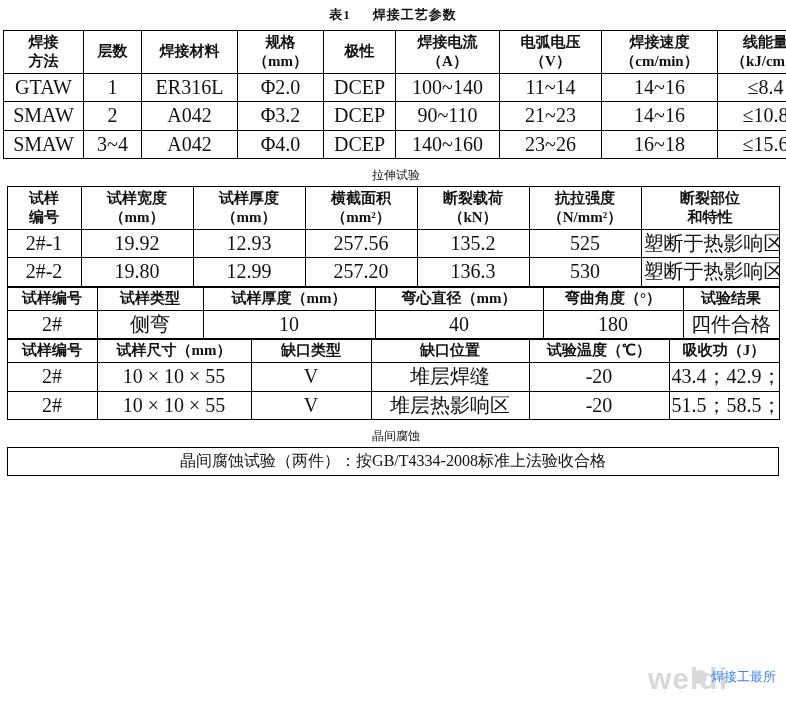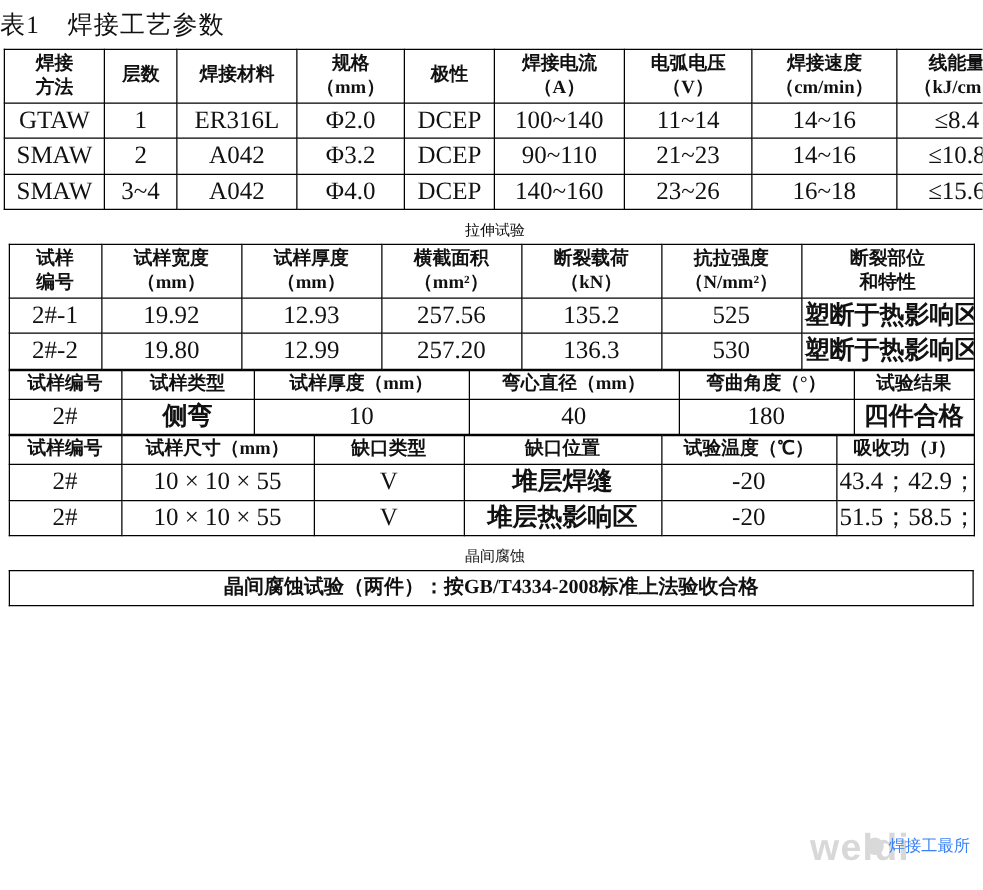--- a/index.html
+++ b/index.html
@@ -6,23 +6,23 @@
   body{
     width:786px;height:712px;
     font-family:"Liberation Serif", serif;
     color:#111;
     overflow:hidden;
     position:relative;
   }
   .page{width:786px;height:712px;position:relative;box-sizing:border-box;}
 
   .tbl-title{
-    text-align:left;
-    font-size:20px;
-    font-weight:normal;
+    text-align:center;
+    font-size:13px;
+    font-weight:bold;
     letter-spacing:1px;
     margin:6px 0 6px 0;
   }
   .tbl-title .sp{display:inline-block;width:22px;}
 
   table{
     border-collapse:collapse;
     width:772px;
     margin:0 auto;
     table-layout:fixed;
@@ -35,21 +35,21 @@
     font-size:15px;
     font-weight:bold;
     padding:1px 2px;
     line-height:1.18;
     white-space:nowrap;
     overflow:hidden;
   }
   .hdr td{font-size:15px;font-weight:bold;padding:2px 1px;}
   .hdr.two td{line-height:1.25;}
   .body td{font-weight:normal;font-size:20px;padding:2px 2px;margin-top:22px;}
-  .body td.strong{font-weight:bold;}
+  .body td.strong{font-weight:normal;}
 
   
   .sec-label{
     font-size:12px;
     font-weight:normal;
     margin:8px 0 2px 6px;
     text-align:center;
   }
 
   .t1 .c0{width:80px;}
@@ -77,21 +77,21 @@
   .t2b .c4{width:140px;}
   .t2b .c5{width:96px;}
 
   .t2c .c0{width:90px;}
   .t2c .c1{width:154px;}
   .t2c .c2{width:120px;}
   .t2c .c3{width:158px;}
   .t2c .c4{width:140px;}
   .t2c .c5{width:110px;}
 
-  .t2d td{font-size:16px;font-weight:bold;padding:4px 2px;}
+  .t2d td{font-size:16px;font-weight:normal;padding:4px 2px;}
 
   .foot-note{
     font-size:16px;
     font-weight:bold;
     text-align:center;
   }
 
   
   .wm-left{
     position:absolute;

